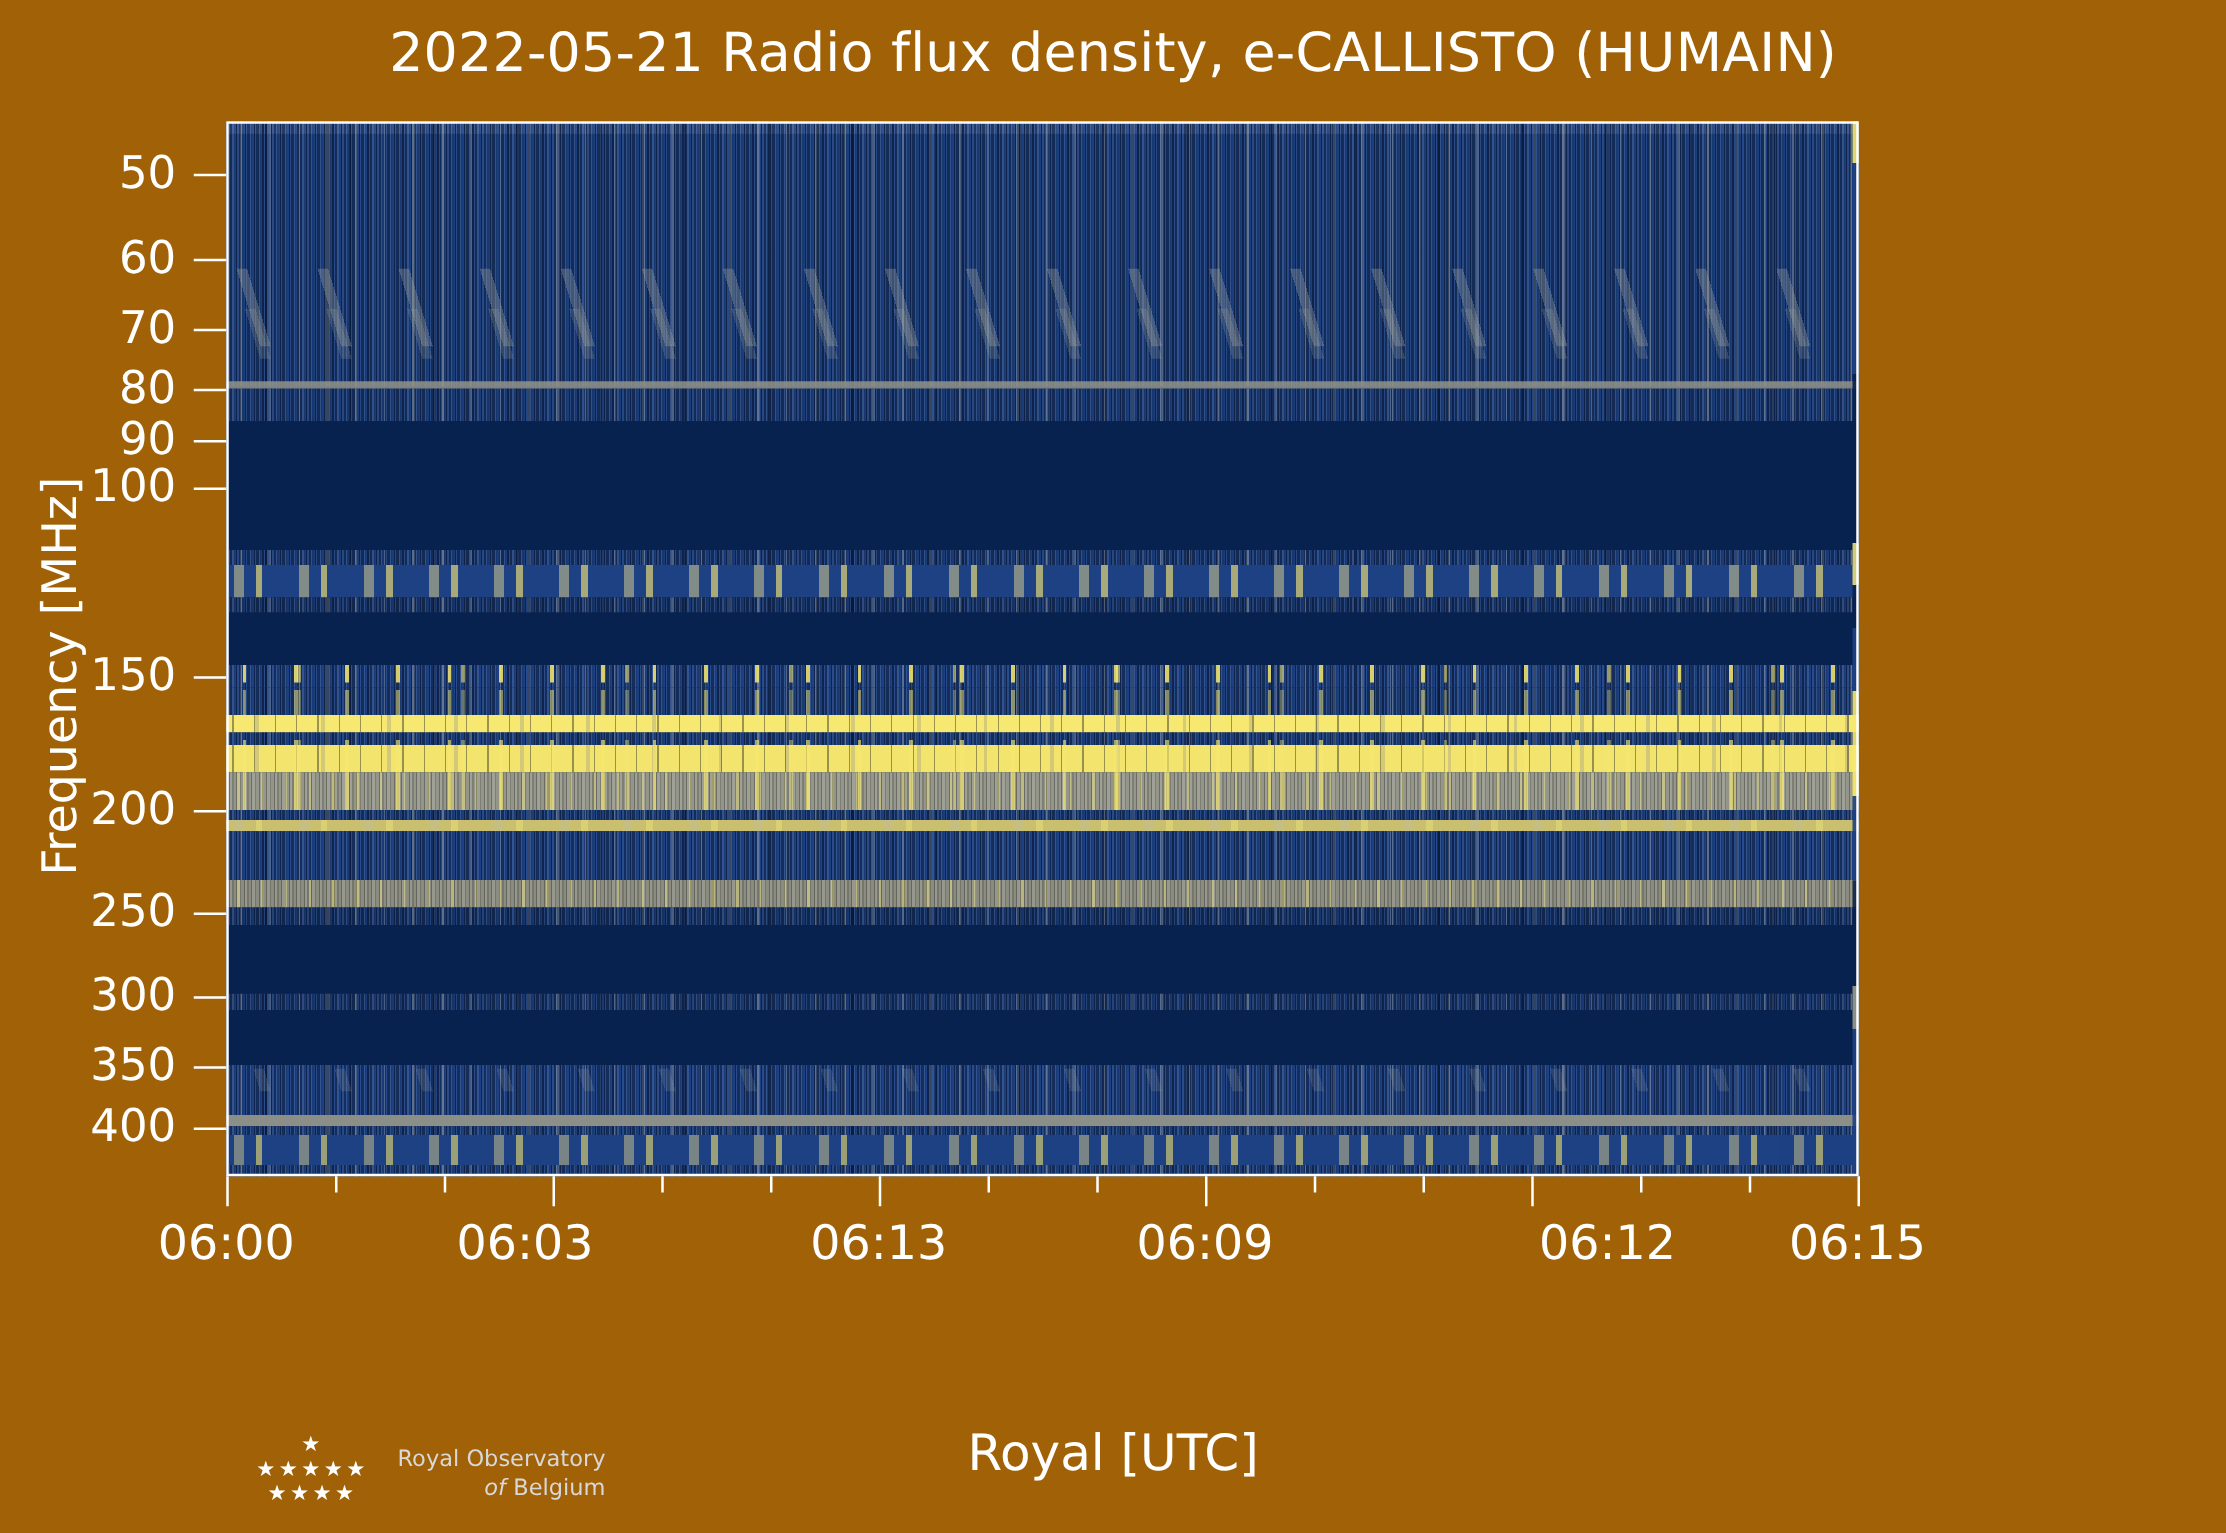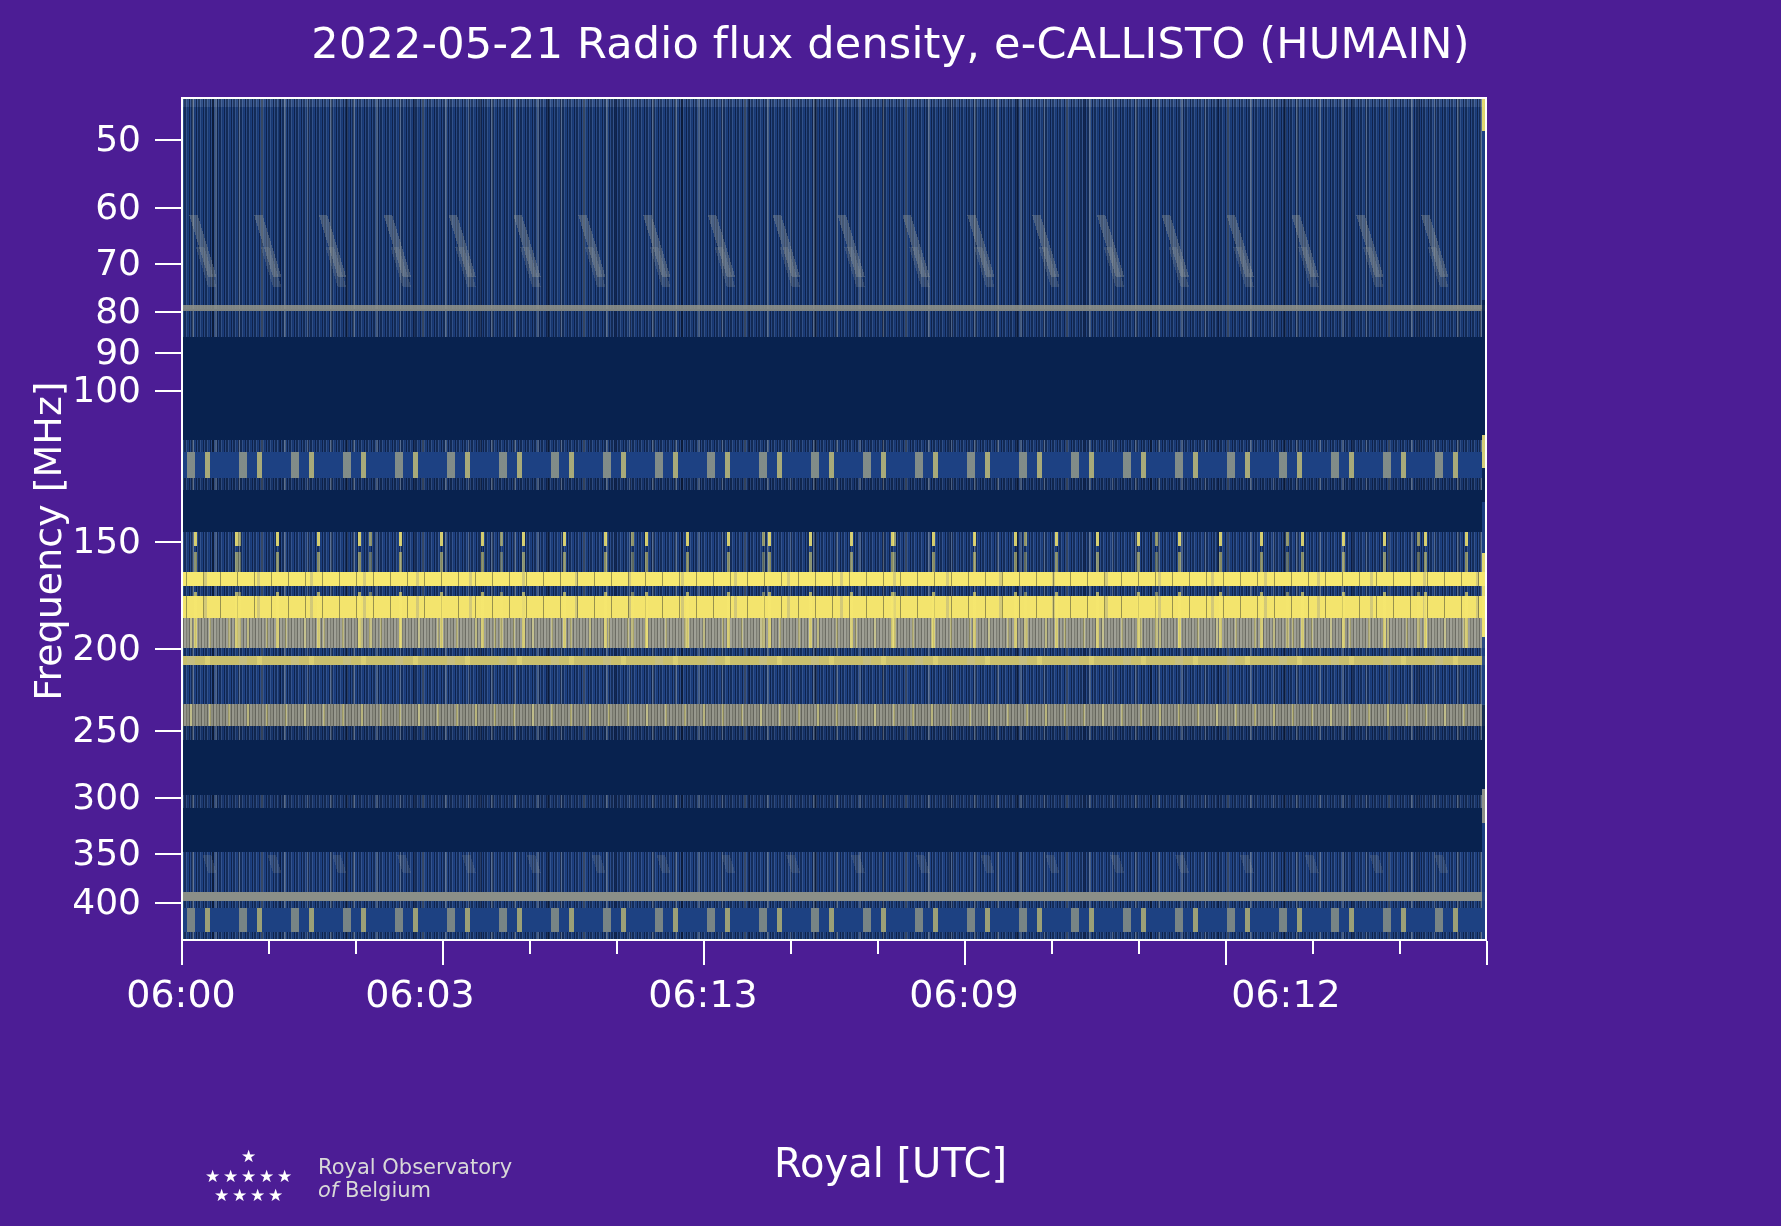--- a/index.html
+++ b/index.html
@@ -1,18 +1,18 @@
 <!DOCTYPE html>
 <html><head>
 <meta charset="utf-8">
 <style>
   html,body{margin:0;padding:0;background:#000;}
   body{width:1781px;height:1226px;overflow:hidden;
        font-family:"DejaVu Sans","Liberation Sans",sans-serif;color:#fff;}
-  .fig{position:relative;width:1781px;height:1226px;background:#4c1d95;}
+  .fig{position:relative;width:1781px;height:1226px;background:#a16207;}
 
   .title{position:absolute;left:0;top:18px;width:1781px;text-align:center;
          font-size:43px;letter-spacing:.2px;color:#fff;}
 
   
   .plotbox{position:absolute;left:181px;top:97px;width:1306px;height:844px;
            overflow:hidden;background:#08224f;}
   .frame{position:absolute;left:181px;top:97px;width:1306px;height:844px;
          box-sizing:border-box;border:2px solid #ffffff;pointer-events:none;}
 
@@ -100,22 +100,22 @@
 
   .ylabel{position:absolute;left:-172px;top:519px;width:440px;text-align:center;
           font-size:38px;transform:rotate(-90deg);color:#fff;white-space:nowrap;}
   .xlabel{position:absolute;left:0;top:1140px;width:1781px;text-align:center;
           font-size:40px;color:#fff;}
 
   
   .logo{position:absolute;left:196px;top:1148px;width:420px;height:62px;}
   .stars{position:absolute;left:0;top:0;width:110px;height:58px;}
   .star{position:absolute;color:#fff;font-size:17px;line-height:17px;}
-  .rob{position:absolute;left:122px;top:8px;font-size:21px;color:#d8d8d8;
-       line-height:23px;white-space:nowrap;}
+  .rob{position:absolute;left:122px;top:8px;font-size:18px;color:#d8d8d8;
+       line-height:23px;white-space:nowrap;text-align:right;}
   .rob i{font-style:italic;}
 </style>
 </head>
 <body>
 
 <div class="fig">
 
   <div class="title">2022-05-21 Radio flux density, e-CALLISTO (HUMAIN)</div>
 
   <div class="plotbox">
@@ -236,20 +236,21 @@
   <div class="xtick" style="left:1225px;"></div>
   <div class="xtick minor" style="left:1312px;"></div>
   <div class="xtick minor" style="left:1399px;"></div>
   <div class="xtick" style="left:1486px;"></div>
 
   <div class="xlab" style="left:181px;">06:00</div>
   <div class="xlab" style="left:420px;">06:03</div>
   <div class="xlab" style="left:703px;">06:13</div>
   <div class="xlab" style="left:964px;">06:09</div>
   <div class="xlab" style="left:1286px;">06:12</div>
+  <div class="xlab" style="left:1486px;">06:15</div>
 
   <div class="xlabel">Royal [UTC]</div>
 
   <div class="logo">
     <div class="stars">
       <span class="star" style="left:45px;top:0px;">★</span>
       <span class="star" style="left:9px;top:20px;">★</span>
       <span class="star" style="left:27px;top:20px;">★</span>
       <span class="star" style="left:45px;top:20px;">★</span>
       <span class="star" style="left:63px;top:20px;">★</span>

